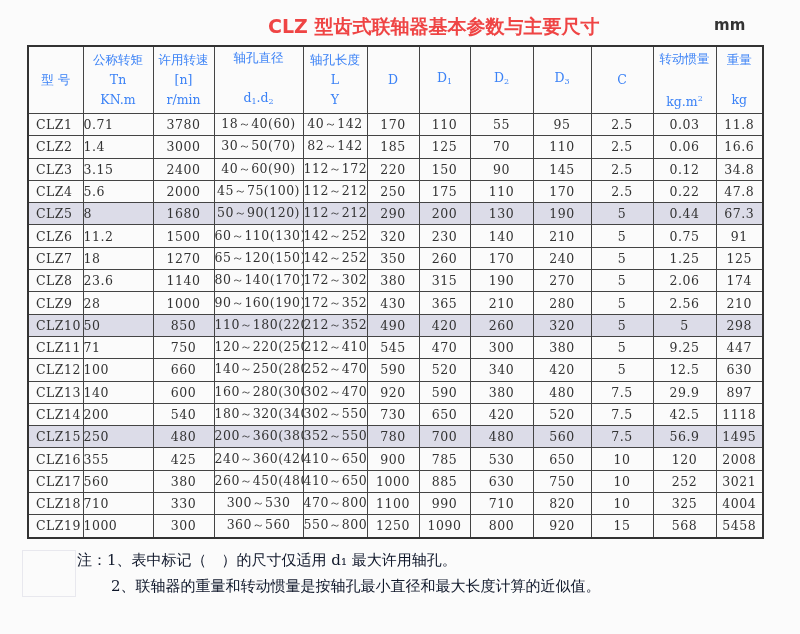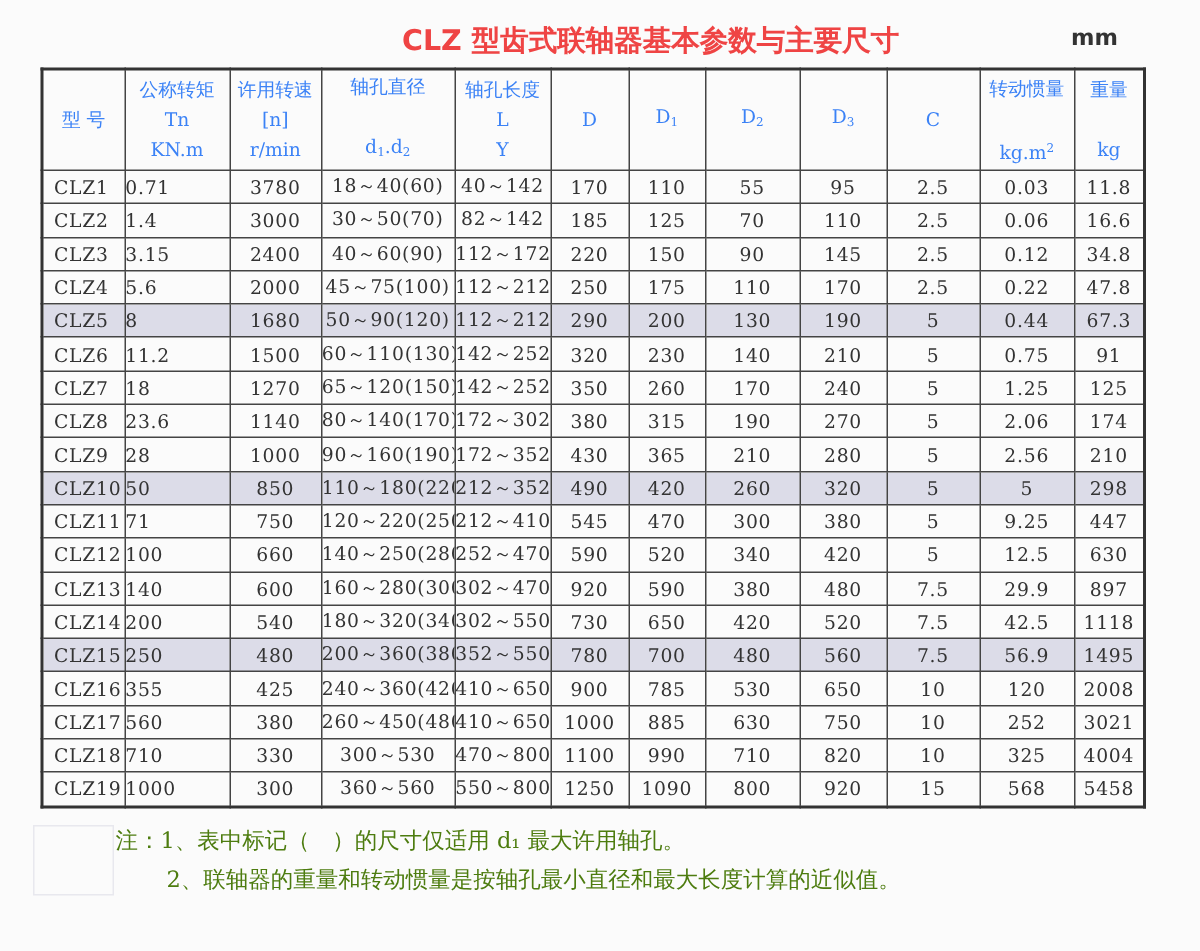--- a/index.html
+++ b/index.html
@@ -50,21 +50,21 @@
       letter-spacing: 0.5px;
     }
     table.spec td.model { text-align: left; padding-left: 7px; }
     table.spec td.torque { text-align: left; padding-left: 0; }
     tr.hl td { background: #dcdce8; }
     .sub { font-size: 8px; vertical-align: -2px; }
     .sup { font-size: 8px; vertical-align: 5px; }
     .hdr-line { display: block; }
     .notes {
       position: absolute; left: 77px; top: 547px;
-      font-size: 15px; color: #4d7c0f; line-height: 26px;
+      font-size: 15px; color: #0f172a; line-height: 26px;
     }
     .notes .line2, .notes .line3 { padding-left: 34px; }
     .ghost {
       position: absolute; left: 22px; top: 550px; width: 52px; height: 45px;
       border: 1px solid #e8e8ee; color: #e0e0e8; font-size: 10px;
     }
   </style>
 </head>
 <body>
 

